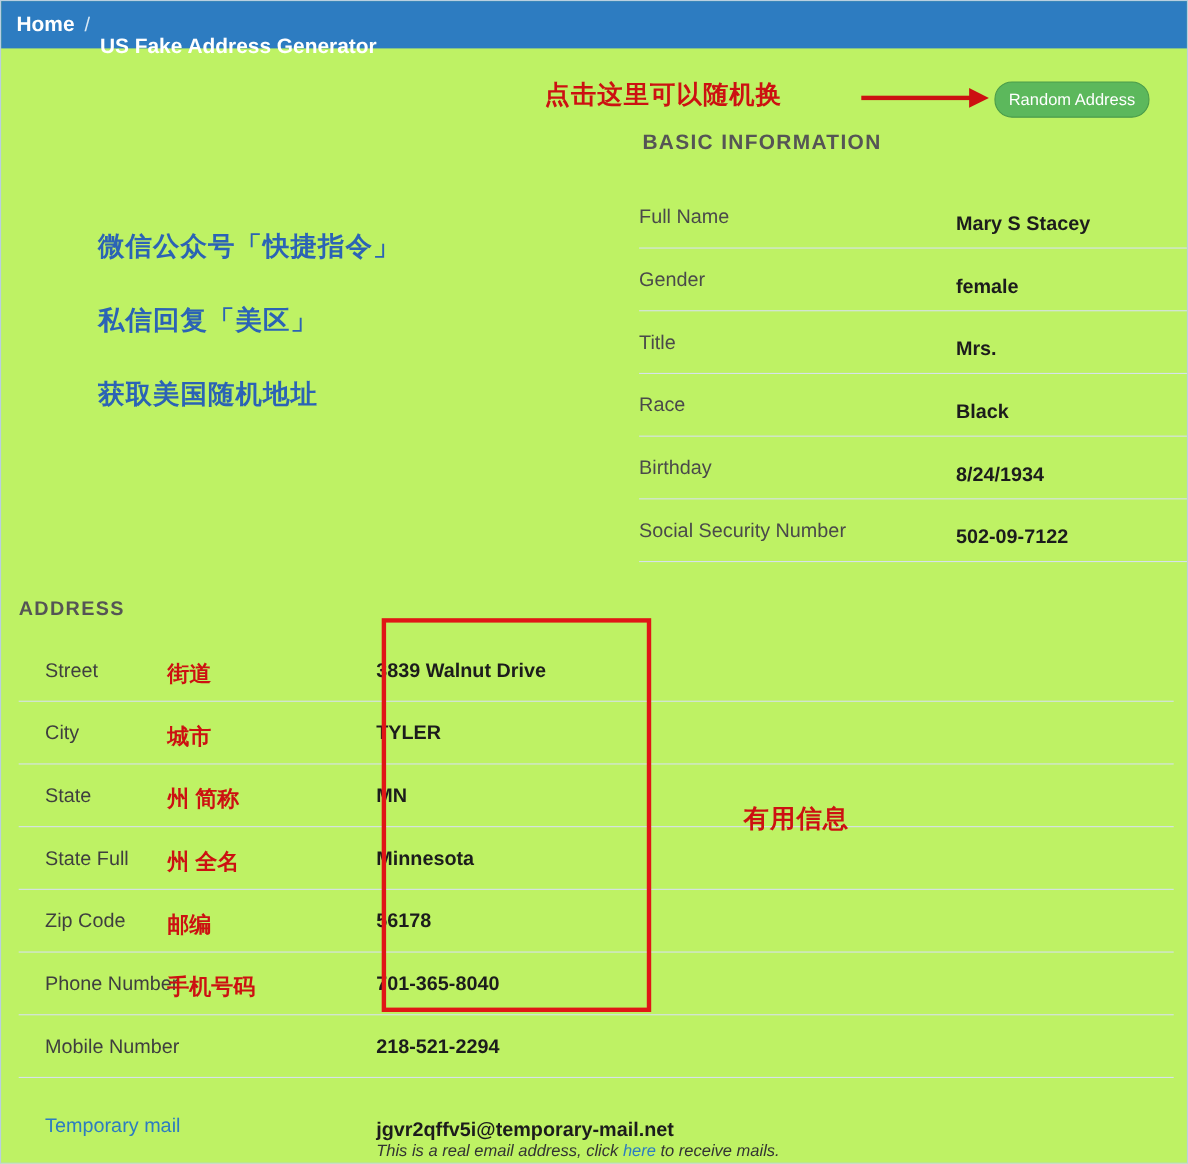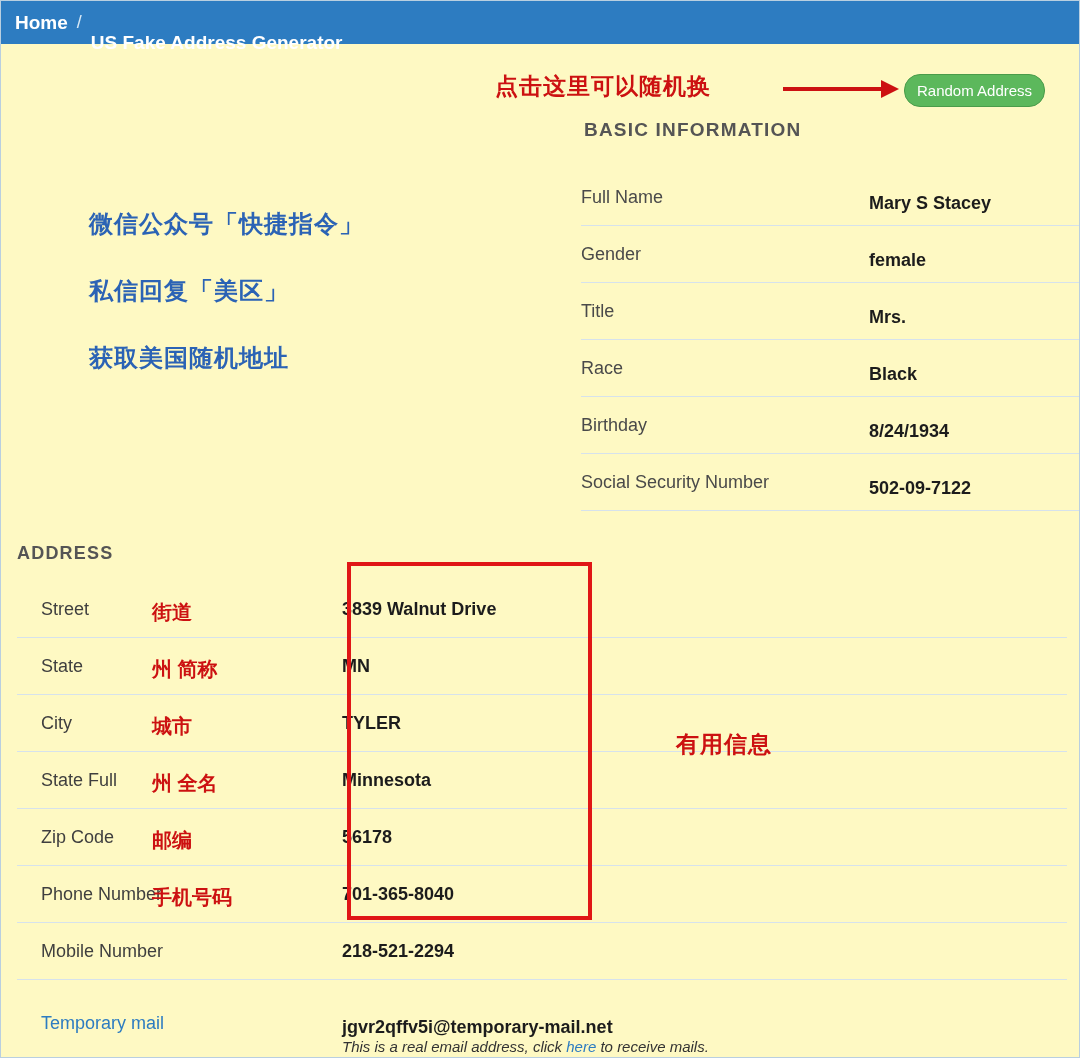--- a/index.html
+++ b/index.html
@@ -7,21 +7,21 @@
     padding: 0;
     background: #ffffff;
   }
   body {
     font-family: "Liberation Sans", sans-serif;
   }
   #page {
     position: relative;
     width: 1080px;
     height: 1058px;
-    background: #fef9c3;
+    background: #bef264;
     overflow: hidden;
     border: 1px solid #b9cfe0;
     box-sizing: border-box;
   }
 
   
   .breadcrumb-bar {
     position: absolute;
     left: 0; top: 0;
     width: 1080px;
@@ -275,32 +275,32 @@
     <div class="addr-row">
       <div class="addr-label">
         <span>Street</span>
         <span class="cn-note">街道</span>
       </div>
       <div class="addr-value">3839  Walnut Drive</div>
     </div>
 
     <div class="addr-row">
       <div class="addr-label">
+        <span>City</span>
+        <span class="cn-note">城市</span>
+      </div>
+      <div class="addr-value">TYLER</div>
+    </div>
+
+    <div class="addr-row">
+      <div class="addr-label">
         <span>State</span>
         <span class="cn-note">州 简称</span>
       </div>
       <div class="addr-value">MN</div>
-    </div>
-
-    <div class="addr-row">
-      <div class="addr-label">
-        <span>City</span>
-        <span class="cn-note">城市</span>
-      </div>
-      <div class="addr-value">TYLER</div>
     </div>
 
     <div class="addr-row">
       <div class="addr-label">
         <span>State Full</span>
         <span class="cn-note">州 全名</span>
       </div>
       <div class="addr-value">Minnesota</div>
     </div>
 

